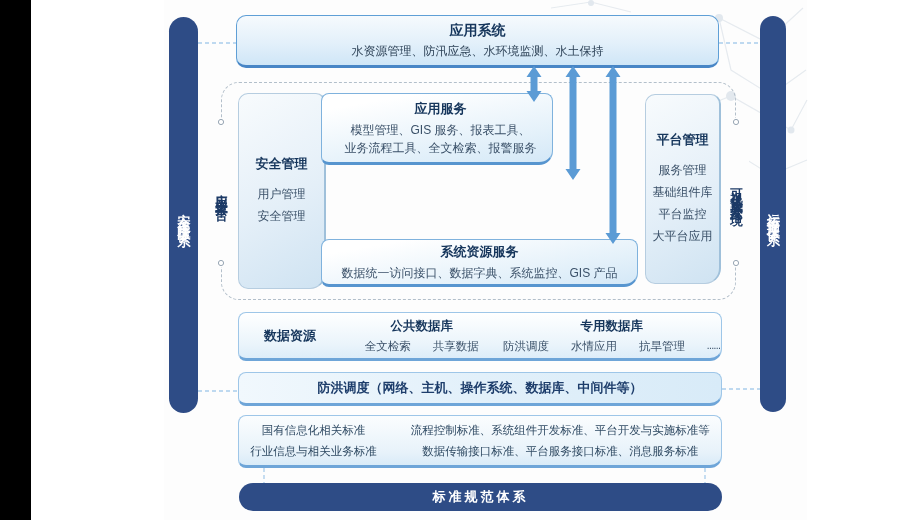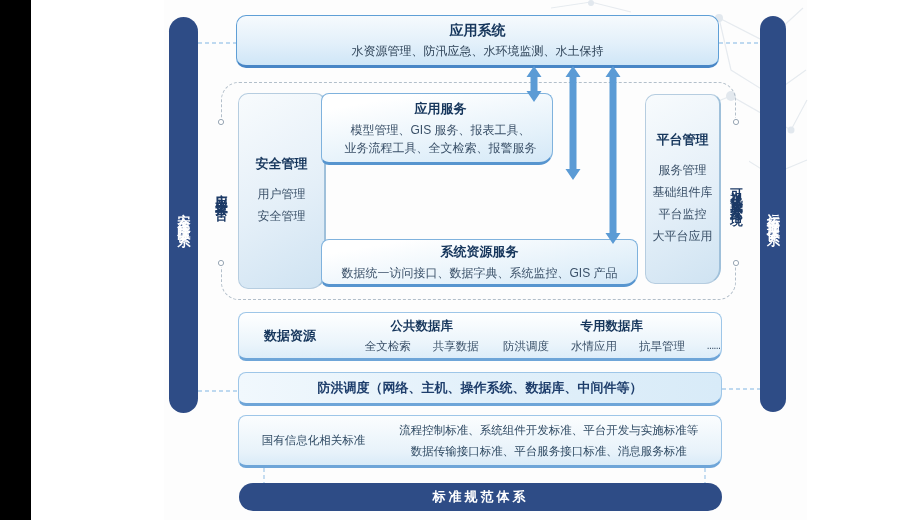--- a/index.html
+++ b/index.html
@@ -166,20 +166,21 @@
     </div>
   </div>
 
   <div class="row-box runtime-box" style="left:207px;top:372px;width:484px;height:34px;">
     <span>防洪调度（网络、主机、操作系统、数据库、中间件等）</span>
   </div>
 
   <div class="row-box standards-box" style="left:207px;top:415px;width:484px;height:53px;">
     <div class="standards-col">
       <div>国有信息化相关标准</div>
+      <div>行业信息与相关业务标准</div>
     </div>
     <div class="standards-col">
       <div>流程控制标准、系统组件开发标准、平台开发与实施标准等</div>
       <div>数据传输接口标准、平台服务接口标准、消息服务标准</div>
     </div>
   </div>
 
   <div class="bottom-bar">
     <span>标准规范体系</span>
   </div>

